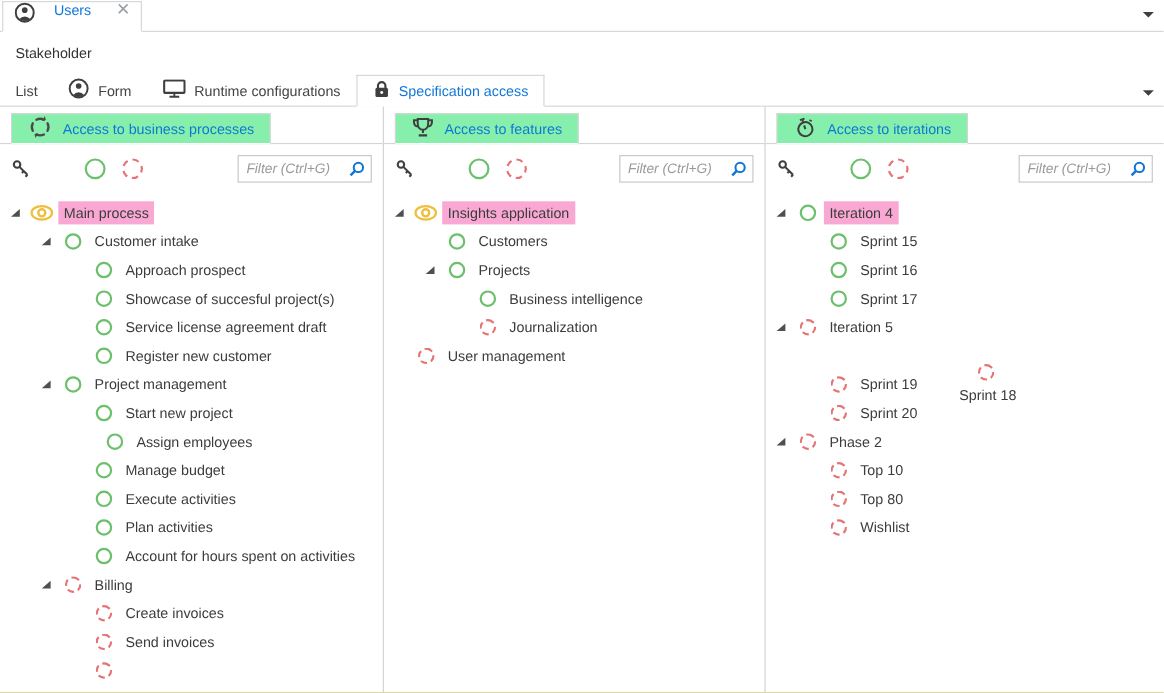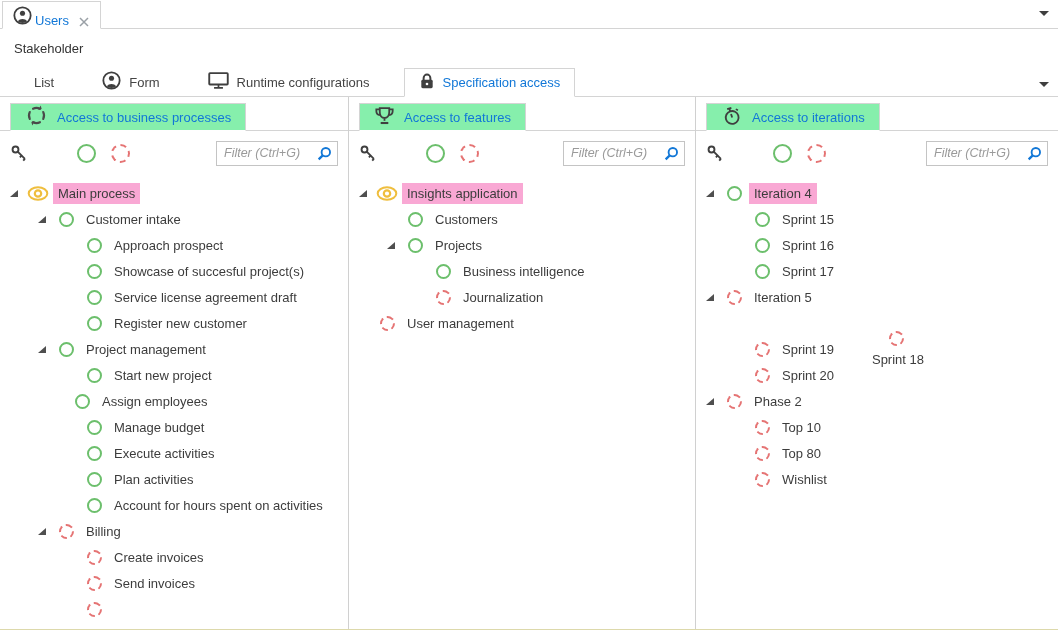--- a/index.html
+++ b/index.html
@@ -10,34 +10,34 @@
     color: #3c3c3c;
     background: #fff;
   }
   .app { width:1058px; height:630px; position:relative; background:#fff; }
 
   
   .doc-tabbar { height:29px; display:flex; align-items:flex-end; border-bottom:1px solid #d4d4d4; position:relative; }
   .doc-tab {
     height:28px; margin-left:2px; margin-bottom:-1px; background:#fff;
     border:1px solid #d4d4d4; border-bottom:1px solid #fff;
-    display:flex; align-items:flex-end; gap:3px; padding:0 10px;
+    display:flex; align-items:flex-start; gap:17px; padding:0 10px;
   }
   .doc-tab .tab-label { color:#1177d7; }
   .doc-tab .close { margin-left:6px; display:flex; align-items:center; cursor:default; }
   .bar-arrow { position:absolute; right:9px; width:0; height:0;
     border-left:5px solid transparent; border-right:5px solid transparent; border-top:5px solid #3f3f3f; }
   .doc-tabbar .bar-arrow { top:11px; }
 
   
   .subtitle { height:39px; display:flex; align-items:center; padding-left:14px; color:#333; }
 
   
   .view-tabbar { height:29px; display:flex; align-items:stretch; border-bottom:1px solid #d4d4d4; position:relative; }
-  .view-tab { display:flex; align-items:center; gap:8px; padding:0 14px; color:#444; cursor:default;margin-left:20px; }
+  .view-tab { display:flex; align-items:center; gap:8px; padding:0 14px; color:#444; cursor:default; }
   .view-tab.selected {
     background:#fff; border:1px solid #d4d4d4; border-bottom:1px solid #fff;
     margin-bottom:-1px; color:#1177d7;
   }
   .view-tabbar .bar-arrow { bottom:9px; }
 
   
   .panels { display:flex; height:533px; }
   .panel { position:relative; height:100%; }
   .panel-1 { width:348px; }
@@ -220,21 +220,21 @@
           <div class="trow" style="padding-left: 38px;">
             <span class="expander open"></span>
             <span class="node-icon green"></span>
             <span class="tlabel">Project management</span>
           </div>
           <div class="trow" style="padding-left: 66px;">
             <span class="expander"></span>
             <span class="node-icon green"></span>
             <span class="tlabel">Start new project</span>
           </div>
-          <div class="trow" style="padding-left: 54px;">
+          <div class="trow" style="padding-left: 76px;">
             <span class="expander"></span>
             <span class="node-icon green"></span>
             <span class="tlabel">Assign employees</span>
           </div>
           <div class="trow" style="padding-left: 66px;">
             <span class="expander"></span>
             <span class="node-icon green"></span>
             <span class="tlabel">Manage budget</span>
           </div>
           <div class="trow" style="padding-left: 66px;">

